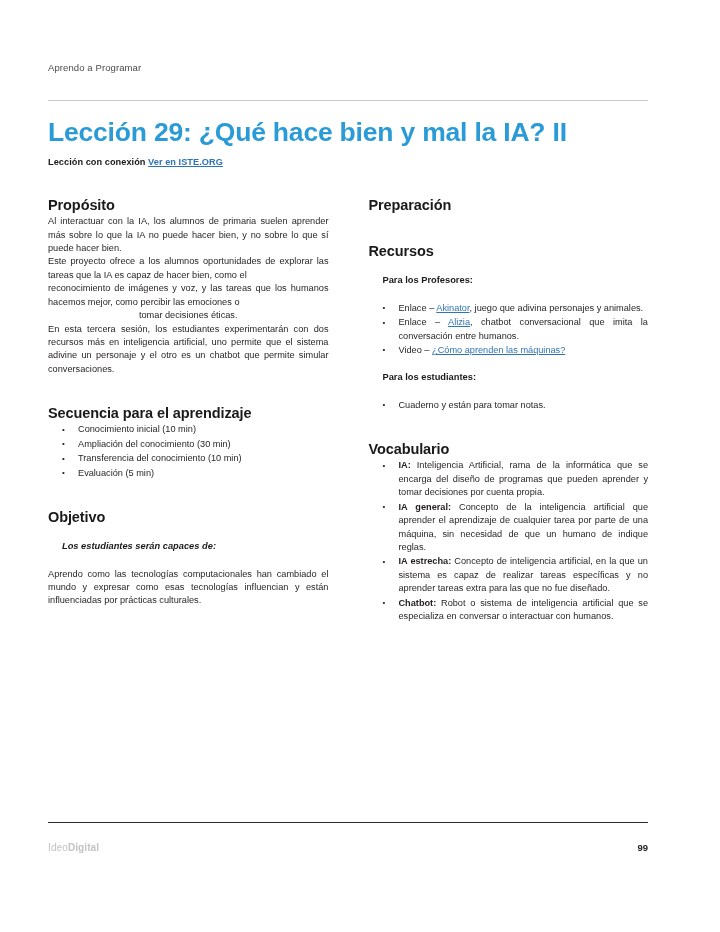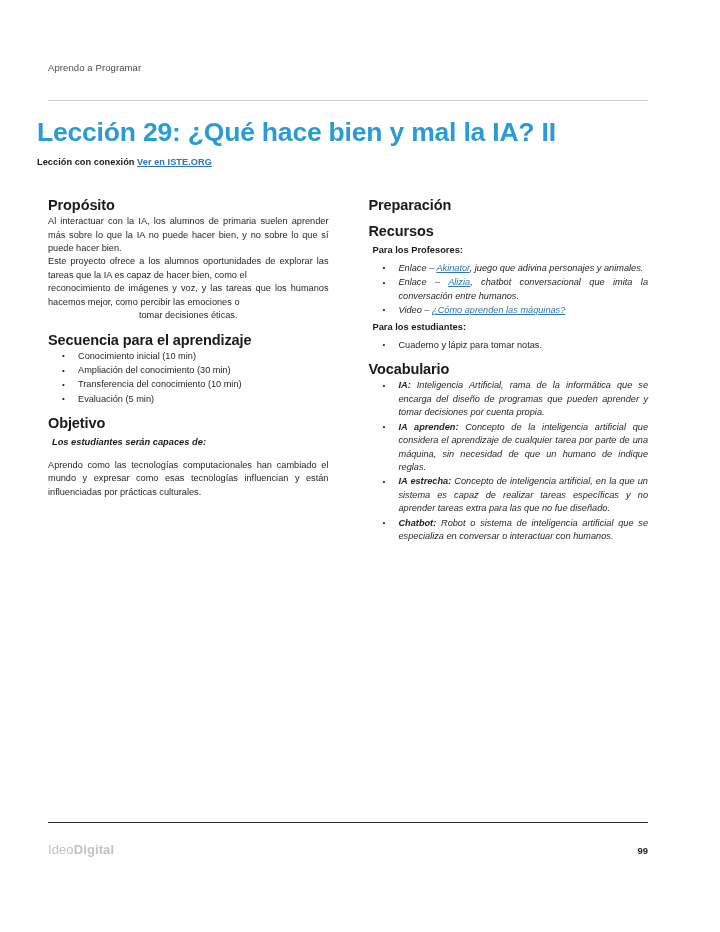--- a/index.html
+++ b/index.html
@@ -37,21 +37,21 @@
     left: 48px;
     top: 100px;
     width: 600px;
     height: 1px;
     background: #c9c9c9;
   }
 
   
   .title-block {
     position: absolute;
-    left: 37px;
+    left: 48px;
     top: 118px;
     width: 610px;
   }
   .lesson-title {
     margin: 0;
     font-size: 26.5px;
     font-weight: bold;
     color: #2a9bd6;
     letter-spacing: -.2px;
     line-height: 1.12;
@@ -85,24 +85,24 @@
   .col-right { width: 287px; }
 
   h2.sec {
     margin: 0 0 1px 0;
     font-size: 14.5px;
     font-weight: bold;
     color: #1a1a1a;
     letter-spacing: -.1px;
     line-height: 1.25;
   }
-  h2.sec.sp-top { margin-top: 8px; }
+  h2.sec.sp-top { margin-top: 28px; }
 
   h3.subsec {
-    margin: 4px;
+    margin: 14px;
     font-size: 9.3px;
     font-weight: bold;
     color: #1a1a1a;
     line-height: 1.45;
   }
 
   p.body {
     margin: 0;
     font-size: 9.2px;
     line-height: 1.46;
@@ -130,21 +130,21 @@
   }
   ul.bullets > li::before {
     content: "\2022";
     position: absolute;
     left: 14px;
     top: -.5px;
     font-size: 8px;
     color: #231f20;
     line-height: 1.7;
   }
-  ul.bullets.justify > li { text-align: justify; font-style: italic; }
+  ul.bullets.justify > li { text-align: justify; }
 
   ul.squares {
     margin: 0;
     padding: 0;
     list-style: none;
   }
   ul.squares > li {
     position: relative;
     padding-left: 34px;
     font-size: 9.2px;
@@ -177,21 +177,21 @@
   .footer {
     position: absolute;
     left: 48px;
     top: 842px;
     width: 600px;
     display: flex;
     justify-content: space-between;
     align-items: baseline;
   }
   .brand {
-    font-size: 13px;
+    font-size: 10px;
     color: #c3c3c3;
     letter-spacing: .1px;
   }
   .brand .brand-bold { font-weight: bold; }
   .page-number {
     font-size: 9.5px;
     font-weight: bold;
     color: #231f20;
   }
 </style>
@@ -210,20 +210,21 @@
 
   <div class="columns">
 
     <div class="col-left">
 
       <h2 class="sec">Propósito</h2>
       <p class="body">Al interactuar con la IA, los alumnos de primaria suelen aprender más sobre lo que la IA no puede hacer bien, y no sobre lo que sí puede hacer bien.</p>
       <p class="body">Este proyecto ofrece a los alumnos oportunidades de explorar las tareas que la IA es capaz de hacer bien, como el</p>
       <p class="body">reconocimiento de imágenes y voz, y las tareas que los humanos hacemos mejor, como percibir las emociones o</p>
       <p class="body nojust">tomar decisiones éticas.</p>
+      <p class="body">En esta tercera sesión, los estudiantes experimentarán con dos recursos más en inteligencia artificial, uno permite que el sistema adivine un personaje y el otro es un chatbot que permite simular conversaciones.</p>
 
       <h2 class="sec sp-top">Secuencia para el aprendizaje</h2>
       <ul class="bullets">
         <li>Conocimiento inicial (10 min)</li>
         <li>Ampliación del conocimiento (30 min)</li>
         <li>Transferencia del conocimiento (10 min)</li>
         <li>Evaluación (5 min)</li>
       </ul>
 
       <h2 class="sec sp-top">Objetivo</h2>
@@ -237,27 +238,27 @@
 
       <h2 class="sec sp-top">Recursos</h2>
       <h3 class="subsec">Para los Profesores:</h3>
       <ul class="bullets justify">
         <li><span>Enlace – </span><a href="#" class="doclink normal">Akinator</a><span>, juego que adivina personajes y animales.</span></li>
         <li><span>Enlace – </span><a href="#" class="doclink normal">Alizia</a><span>, chatbot conversacional que imita la conversación entre humanos.</span></li>
         <li><span>Video – </span><a href="#" class="doclink normal">¿Cómo aprenden las máquinas?</a><span></span></li>
       </ul>
       <h3 class="subsec">Para los estudiantes:</h3>
       <ul class="bullets">
-        <li>Cuaderno y lápiz para tomar notas.</li>
+        <li>Cuaderno y están para tomar notas.</li>
       </ul>
 
       <h2 class="sec sp-top">Vocabulario</h2>
       <ul class="bullets justify">
         <li><span class="b">IA:</span><span> Inteligencia Artificial, rama de la informática que se encarga del diseño de programas que pueden aprender y tomar decisiones por cuenta propia.</span></li>
-        <li><span class="b">IA aprenden:</span><span> Concepto de la inteligencia artificial que considera el aprendizaje de cualquier tarea por parte de una máquina, sin necesidad de que un humano de indique reglas.</span></li>
+        <li><span class="b">IA general:</span><span> Concepto de la inteligencia artificial que aprender el aprendizaje de cualquier tarea por parte de una máquina, sin necesidad de que un humano de indique reglas.</span></li>
         <li><span class="b">IA estrecha:</span><span> Concepto de inteligencia artificial, en la que un sistema es capaz de realizar tareas específicas y no aprender tareas extra para las que no fue diseñado.</span></li>
         <li><span class="b">Chatbot:</span><span> Robot o sistema de inteligencia artificial que se especializa en conversar o interactuar con humanos.</span></li>
       </ul>
     </div>
   </div>
 
   <div class="footer-rule"></div>
   <div class="footer">
     <div class="brand"><span>Ideo</span><span class="brand-bold">Digital</span></div>
     <div class="page-number">99</div>

